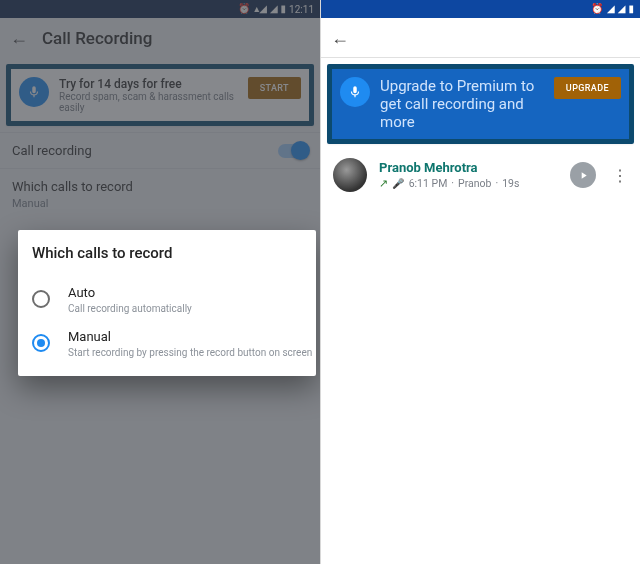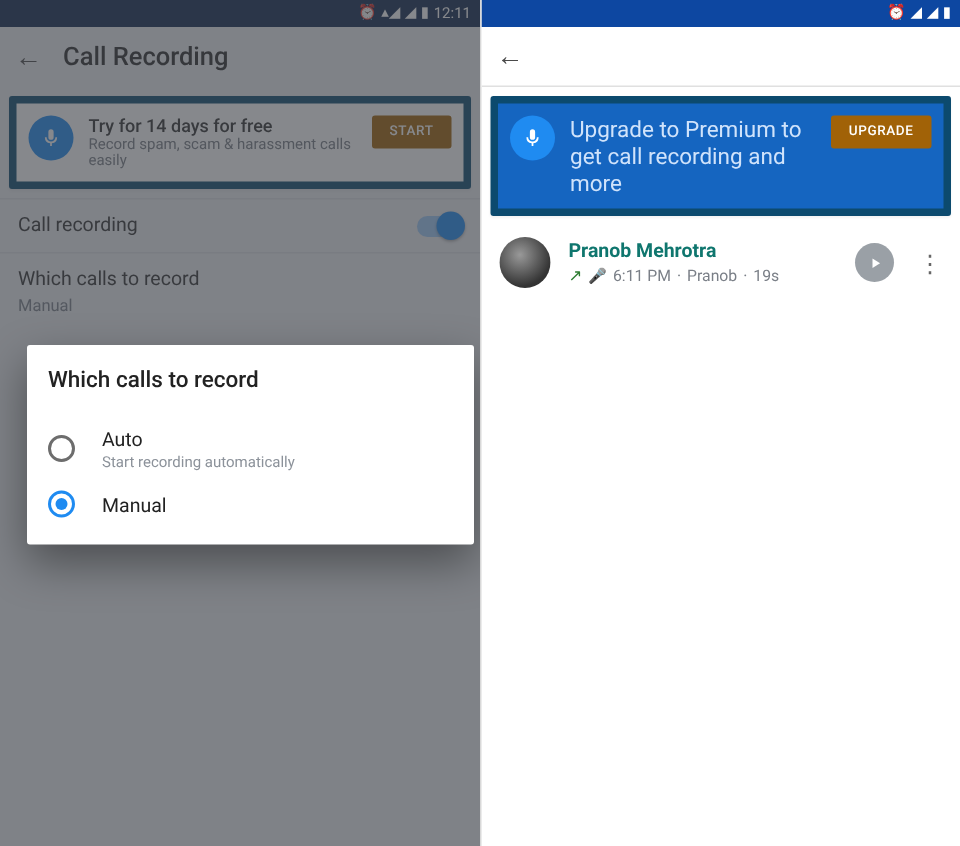--- a/index.html
+++ b/index.html
@@ -110,27 +110,28 @@
     </div>
 
     <div class="dim"></div>
 
     <div class="dialog">
       <div class="dtitle">Which calls to record</div>
       <div class="opt">
         <div class="radio"></div>
         <div>
           <span class="ot">Auto</span>
-          <span class="os">Start recording automatically</span>
+          <span class="os">Call recording automatically</span>
         </div>
       </div>
       <div class="opt">
         <div class="radio sel"></div>
         <div>
           <span class="ot">Manual</span>
+          <span class="os">Start recording by pressing the record button on screen</span>
         </div>
       </div>
     </div>
   </div>
 
   <div class="screen right">
     <div class="status status-right">
       <span class="ic">⏰</span>
       <span class="ic">◢</span>
       <span class="ic">◢</span>

